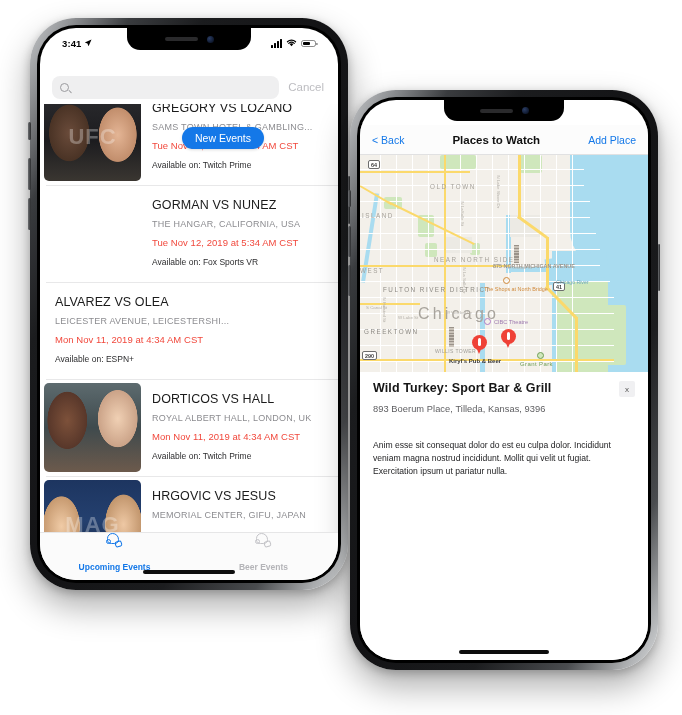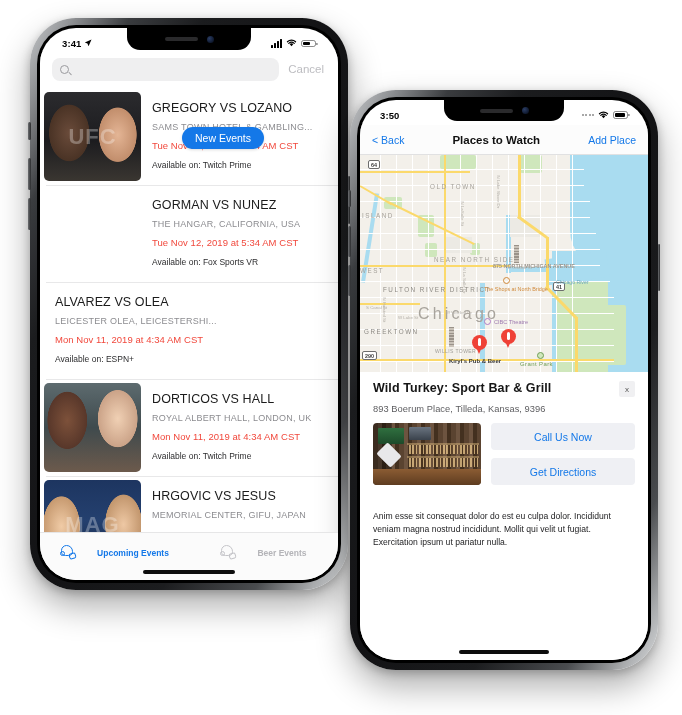--- a/index.html
+++ b/index.html
@@ -71,21 +71,21 @@
   .batt span { display:block; height:100%; background:#000; border-radius:1px; }
 
   
   #phone1 { left: 30px; top: 18px; width: 318px; height: 572px; }
   #phone1 .notch { width: 124px; height: 22px; }
   #phone1 .home-ind { width: 92px; }
 
   .p1-status { height: 26px; padding: 5px 22px 0 22px; font-size: 9.5px; }
 
   .searchwrap {
-    position: absolute; top: 24px; left: 0; right: 0; height: 34px;
+    position: absolute; top: 42px; left: 0; right: 0; height: 34px;
     background: #fff; display: flex; align-items: center;
     padding: 0 10px 0 12px; z-index: 22;
   }
   .searchfield {
     flex: 1; height: 23px; background: #efeff0; border-radius: 8px;
     display: flex; align-items: center; padding: 0 8px; gap: 5px;
   }
   .mag { width: 9px; height: 9px; border: 1.3px solid #9a9a9e; border-radius: 50%;
          position: relative; flex: none; }
   .mag::after { content:""; position:absolute; right:-3.5px; bottom:-2.2px;
@@ -140,21 +140,21 @@
       radial-gradient(ellipse 26% 46% at 82% 50%, #eec8a4 0%, #c2966d 72%, transparent 74%),
       linear-gradient(180deg,#1d3560 0%,#24406f 45%,#16253f 100%); }
   .thumb-txt { position:absolute; inset:0; display:flex; align-items:center; justify-content:center;
                font-size:22px; font-weight:bold; color:rgba(255,255,255,.30); letter-spacing:1px; }
 
   .tabbar {
     position: absolute; bottom: 0; left: 0; right: 0; height: 48px;
     background: #fbfbfb; border-top: 1px solid #e6e6e7;
     display: flex; z-index: 26;
   }
-  .tab { flex: 1; display: flex; flex-direction: row; align-items: center; justify-content: center; gap: 20px; padding-bottom: 8px; }
+  .tab { flex: 1; display: flex; flex-direction: column; align-items: center; justify-content: center; gap: 20px; padding-bottom: 8px; }
   .tablabel { font-size: 8.5px; font-weight: bold; }
   .tab.active .tablabel { color: #1478e8; }
   .tab.inactive .tablabel { color: #b4b4b8; }
   .glove { width: 17px; height: 15px; position: relative; }
   .glove .mitt { position:absolute; left:1px; top:0; width:12px; height:11px; border-radius:6px 7px 5px 5px; border:1.4px solid currentColor; }
   .glove .thumbp { position:absolute; left:0px; top:6px; width:5px; height:5px; border-radius:50%; border:1.4px solid currentColor; }
   .glove .cuff { position:absolute; left:9px; top:8px; width:7px; height:6px; border-radius:2px; border:1.4px solid currentColor; transform:rotate(-18deg); }
   .tab.active .glove { color:#1478e8; }
   .tab.inactive .glove { color:#c4c4c8; }
 
@@ -315,21 +315,21 @@
               <div class="evtitle">GORMAN VS NUNEZ</div>
               <div class="evvenue">THE HANGAR, CALIFORNIA, USA</div>
               <div class="evdate">Tue Nov 12, 2019 at 5:34 AM CST</div>
               <div class="evavail">Available on: Fox Sports VR</div>
             </div>
           </div>
 
           <div class="evrow">
             <div class="evinfo">
               <div class="evtitle">ALVAREZ VS OLEA</div>
-              <div class="evvenue">LEICESTER OLEA, LEICESTERSHI...</div>
+              <div class="evvenue">LEICESTER AVENUE, LEICESTERSHI...</div>
               <div class="evdate">Mon Nov 11, 2019 at 4:34 AM CST</div>
               <div class="evavail">Available on: ESPN+</div>
             </div>
           </div>
 
           <div class="evrow">
             <div class="evthumb ph-d">
               <div class="thumb-txt"></div>
             </div>
             <div class="evinfo">
@@ -385,41 +385,20 @@
     <div class="btn-side" style="right:-2px; top:154px; width:2.5px; height:47px;"></div>
 
     <div class="phone-inner">
       <div class="screen">
 
         <div class="notch">
           <div class="speaker"></div>
           <div class="camera"></div>
         </div>
 
-        <div class="statusbar p2-status">
-          <span class="sb-time">3:50</span>
-          <div class="sb-right" style="gap:4px;">
-            <span class="dots">
-              <i></i>
-                <i></i>
-                <i></i>
-                <i></i>
-            </span>
-            <span class="wifi">
-              <svg width="11" height="9" viewBox="0 0 14 11">
-                <path d="M7 10.2 L4.6 7.4 a3.6 3.6 0 0 1 4.8 0 Z" fill="#000"></path>
-                <path d="M1.8 4.6 a7.6 7.6 0 0 1 10.4 0" stroke="#000" stroke-width="1.5" fill="none" stroke-linecap="round"></path>
-                <path d="M3.5 6.6 a5.1 5.1 0 0 1 7 0" stroke="#000" stroke-width="1.5" fill="none" stroke-linecap="round"></path>
-              </svg>
-            </span>
-            <span class="batt" style="width:15px;height:7.5px;padding:1px;">
-              <span style="width:92%"></span>
-            </span>
-          </div>
-        </div>
 
         <div class="navbar">
           <span class="nav-link">&lt; Back</span>
           <span class="nav-title">Places to Watch</span>
           <span class="nav-link">Add Place</span>
         </div>
 
         <div class="mapwrap">
           <div class="map">
 
@@ -537,36 +516,20 @@
             </div>
           </div>
         </div>
 
         <div class="infocard">
           <div class="card-head">
             <span class="card-title">Wild Turkey: Sport Bar &amp; Grill</span>
             <span class="closebox">x</span>
           </div>
           <div class="card-addr">893 Boerum Place, Tilleda, Kansas, 9396</div>
-          <div class="card-body">
-            <div class="card-photo">
-              <span class="cp-screen"></span>
-                <span class="cp-screen2"></span>
-              <span class="cp-shelf" style="top:20px;"></span>
-              <span class="cp-bottles" style="top:22px;"></span>
-              <span class="cp-shelf" style="top:33px;"></span>
-              <span class="cp-bottles" style="top:35px;"></span>
-              <span class="cp-sign"></span>
-              <span class="cp-bar"></span>
-            </div>
-            <div class="card-actions">
-              <div class="actbtn">Call Us Now</div>
-              <div class="actbtn">Get Directions</div>
-            </div>
-          </div>
           <div class="card-desc">Anim esse sit consequat dolor do est eu culpa dolor. Incididunt veniam magna nostrud incididunt. Mollit qui velit ut fugiat. Exercitation ipsum ut pariatur nulla.</div>
         </div>
 
         <div class="home-ind"></div>
       </div>
     </div>
   </div>
 
 </div>
 

